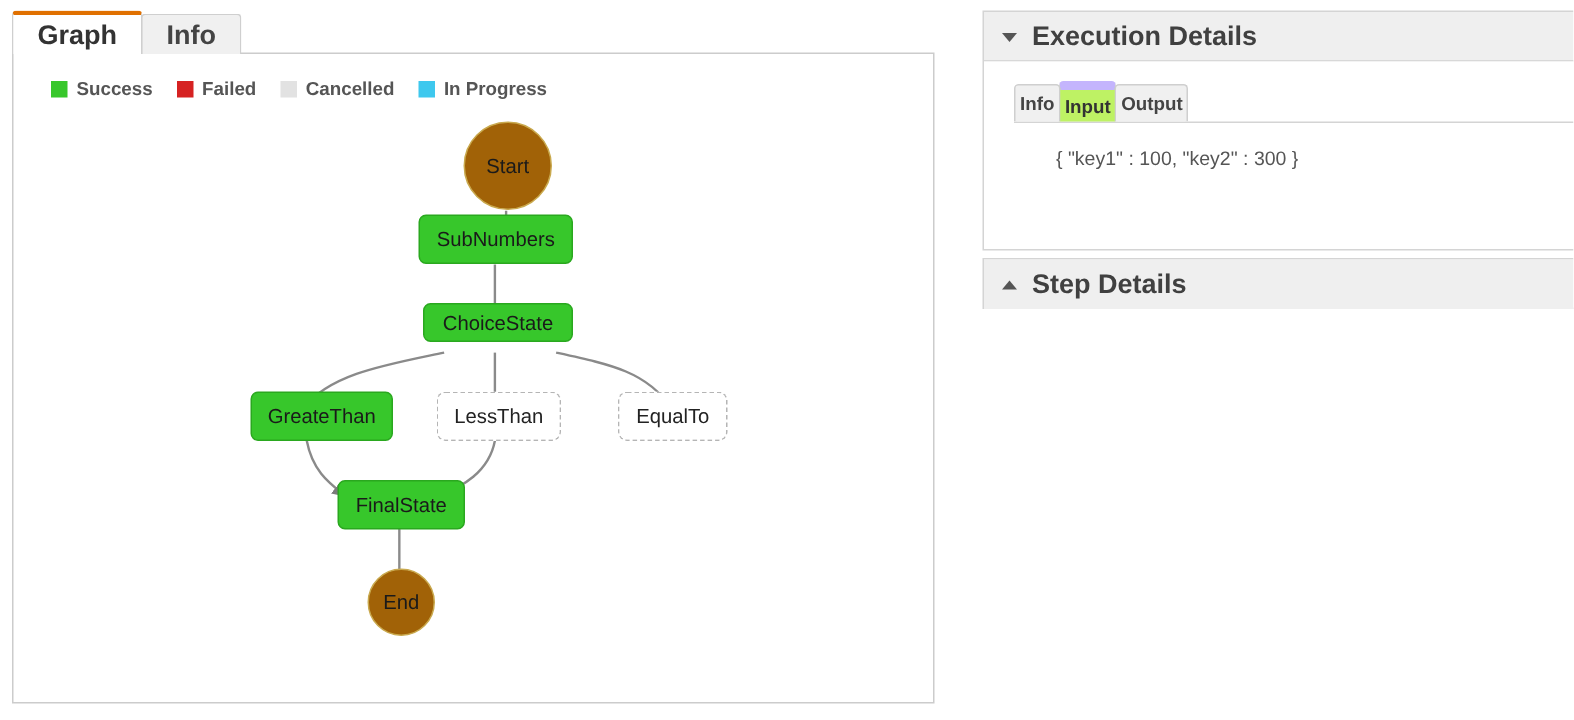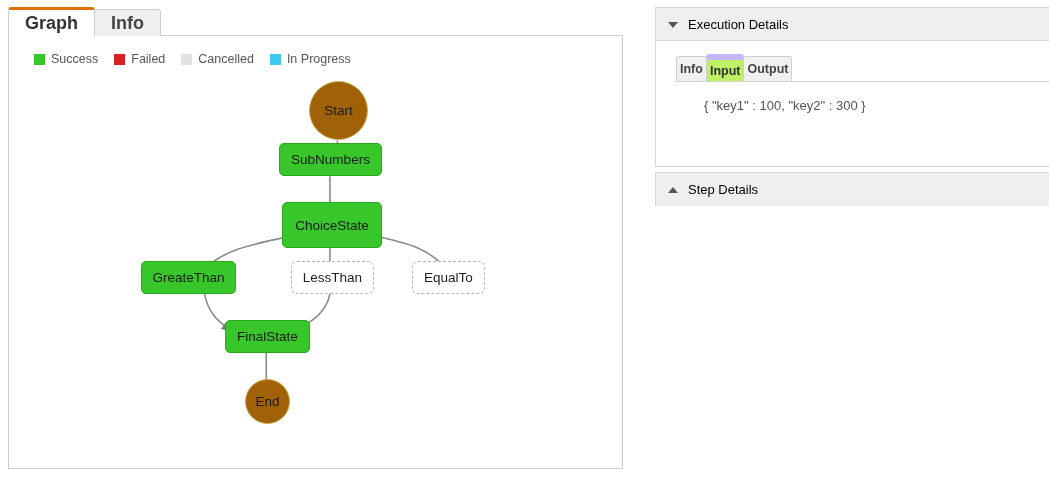--- a/index.html
+++ b/index.html
@@ -73,20 +73,21 @@
     align-items: center;
     gap: 16px;
   }
   .legend-item {
     display: flex;
     align-items: center;
     gap: 6px;
     font-size: 12.5px;
     color: #555555;
     white-space: nowrap;
+    font-weight: bold;
   }
   .swatch {
     width: 11px;
     height: 11px;
     display: inline-block;
     flex: 0 0 auto;
   }
 
   
   .edges {
@@ -157,22 +158,23 @@
     border-left: 5px solid transparent;
     border-right: 5px solid transparent;
     border-top: 6px solid #555555;
   }
   .caret.up {
     border-left: 5px solid transparent;
     border-right: 5px solid transparent;
     border-bottom: 6px solid #555555;
   }
   .panel-title {
-    font-size: 13px;
-    color: #000000;
+    font-size: 18px;
+    color: #404040;
+    font-weight: bold;
   }
   .panel-body {
     background: #ffffff;
     padding: 12px 0 0 20px;
   }
 
   .subtabs {
     display: flex;
     align-items: flex-end;
     height: 28px;
@@ -272,24 +274,24 @@
         <path d="M 258 318 L 258 357"></path>
       </g>
     </svg>
 
     <div class="node terminal" style="left: 300px; top: 45px; width: 59px; height: 59px;">
         <span>Start</span>
       </div>
     <div class="node box-success" style="left: 270px; top: 107px; width: 103px; height: 33px;">
         <span>SubNumbers</span>
       </div>
-    <div class="node box-success" style="left: 273px; top: 166px; width: 100px; height: 46px;">
+    <div class="node box-success" style="left: 273px; top: 166px; width: 100px; height: 26px;">
         <span>ChoiceState</span>
       </div>
-    <div class="node box-success" style="left: 132px; top: 225px; width: 95px; height: 33px;">
+    <div class="node box-success" style="left: 158px; top: 225px; width: 95px; height: 33px;">
         <span>GreateThan</span>
       </div>
     <div class="node box-idle" style="left: 282px; top: 225px; width: 83px; height: 33px;">
         <span>LessThan</span>
       </div>
     <div class="node box-success" style="left: 216px; top: 284px; width: 85px; height: 33px;">
         <span>FinalState</span>
       </div>
     <div class="node box-idle" style="left: 403px; top: 225px; width: 73px; height: 33px;">
         <span>EqualTo</span>

